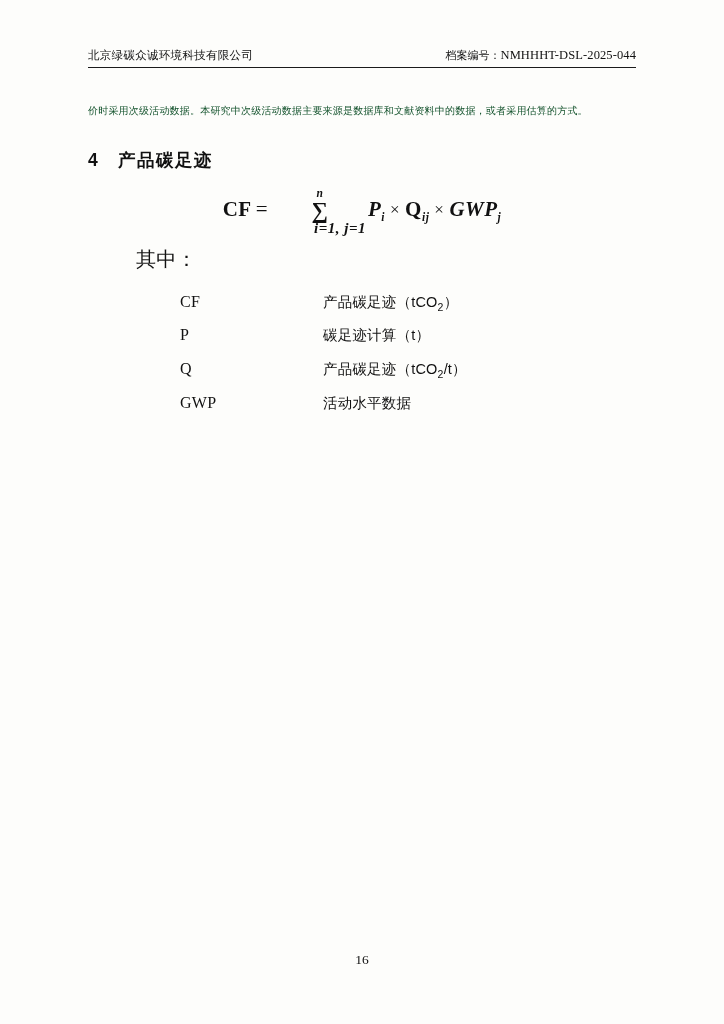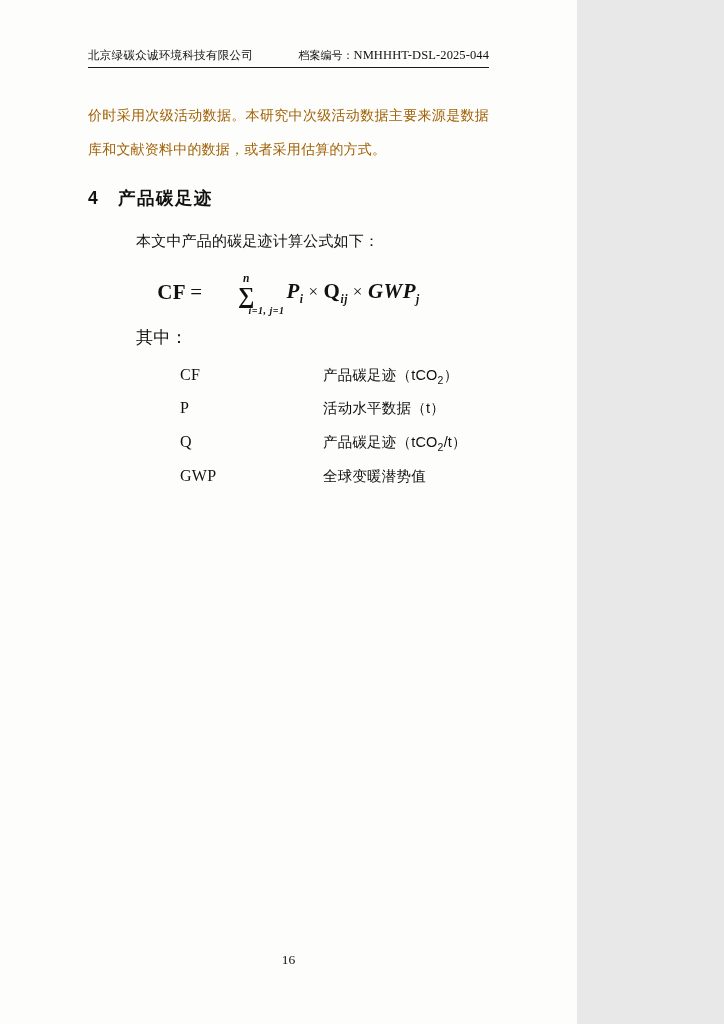--- a/index.html
+++ b/index.html
@@ -5,21 +5,21 @@
   html, body {
     margin: 0;
     padding: 0;
     background: #e8e8e8;
   }
   body {
     font-family: "Liberation Serif", serif;
   }
   .page {
     position: relative;
-    width: 577px;
+    width: 724px;
     height: 1024px;
     background: #fdfdfb;
     overflow: hidden;
     box-sizing: border-box;
     text-decoration: underline;
   }
   .header {
     position: absolute;
     left: 88px;
     right: 88px;
@@ -51,23 +51,23 @@
     letter-spacing: 0.1px;
   }
   .content {
     position: absolute;
     left: 88px;
     right: 88px;
     top: 84px;
   }
   .body-para {
     font-family: "Liberation Sans", sans-serif;
-    font-size: 14px;
+    font-size: 10px;
     line-height: 34px;
-    color: #a16207;
+    color: #14532d;
     text-align: justify;
     text-justify: inter-ideograph;
     letter-spacing: 0.2px;
   }
   .section-heading {
     margin-top: 20px;
     margin-bottom: 8px;
     display: flex;
     align-items: baseline;
     font-family: "Liberation Sans", sans-serif;
@@ -125,21 +125,21 @@
     font-size: 11.5px;
     font-style: italic;
     font-weight: bold;
     margin-bottom: -1px;
   }
   .sumblock .sig {
     font-size: 23px;
     font-weight: bold;
   }
   .sumblock .sub {
-    font-size: 10px;
+    font-size: 15px;
     font-style: italic;
     font-weight: bold;
     margin-top: -1px;
     white-space: nowrap;
     margin-left: 40px;
   }
   .ital {
     font-style: italic;
     font-weight: bold;
   }
@@ -153,21 +153,21 @@
     font-weight: bold;
   }
   .times {
     margin: 0 5px;
     font-weight: normal;
     font-size: 17px;
   }
   .where-label {
     margin-top: 10px;
     font-family: "Liberation Sans", sans-serif;
-    font-size: 17px;
+    font-size: 20px;
     color: #111;
     padding-left: 48px;
     letter-spacing: 0.2px;
   }
   .defs {
     margin-top: 12px;
     padding-left: 92px;
   }
   .def-row {
     display: flex;
@@ -214,21 +214,20 @@
 
   <div class="content">
 
     <p class="body-para">价时采用次级活动数据。本研究中次级活动数据主要来源是数据库和文献资料中的数据，或者采用估算的方式。</p>
 
     <div class="section-heading">
       <span class="num">4</span>
       <span class="title">产品碳足迹</span>
     </div>
 
-    <p class="indent-para">本文中产品的碳足迹计算公式如下：</p>
 
     <div class="formula">
       <span class="f-main">
         <span class="cf">CF</span>
         <span class="eq">=</span>
         <span class="sumblock">
           <span class="sup">n</span>
           <span class="sig">∑</span>
           <span class="sub">i=1, j=1</span>
         </span>
@@ -244,31 +243,31 @@
 
     <div class="defs">
 
       <div class="def-row">
         <div class="def-sym">CF</div>
         <div class="def-desc"><span>产品碳足迹（tCO</span><sub>2</sub><span>）</span></div>
       </div>
 
       <div class="def-row">
         <div class="def-sym">P</div>
-        <div class="def-desc"><span>活动水平数据（t）</span><sub></sub><span></span></div>
+        <div class="def-desc"><span>碳足迹计算（t）</span><sub></sub><span></span></div>
       </div>
 
       <div class="def-row">
         <div class="def-sym">Q</div>
         <div class="def-desc"><span>产品碳足迹（tCO</span><sub>2</sub><span>/t）</span></div>
       </div>
 
       <div class="def-row">
         <div class="def-sym">GWP</div>
-        <div class="def-desc"><span>全球变暖潜势值</span><sub></sub><span></span></div>
+        <div class="def-desc"><span>活动水平数据</span><sub></sub><span></span></div>
       </div>
 
     </div>
 
   </div>
 
   <div class="page-number">16</div>
 
 </div>
 

